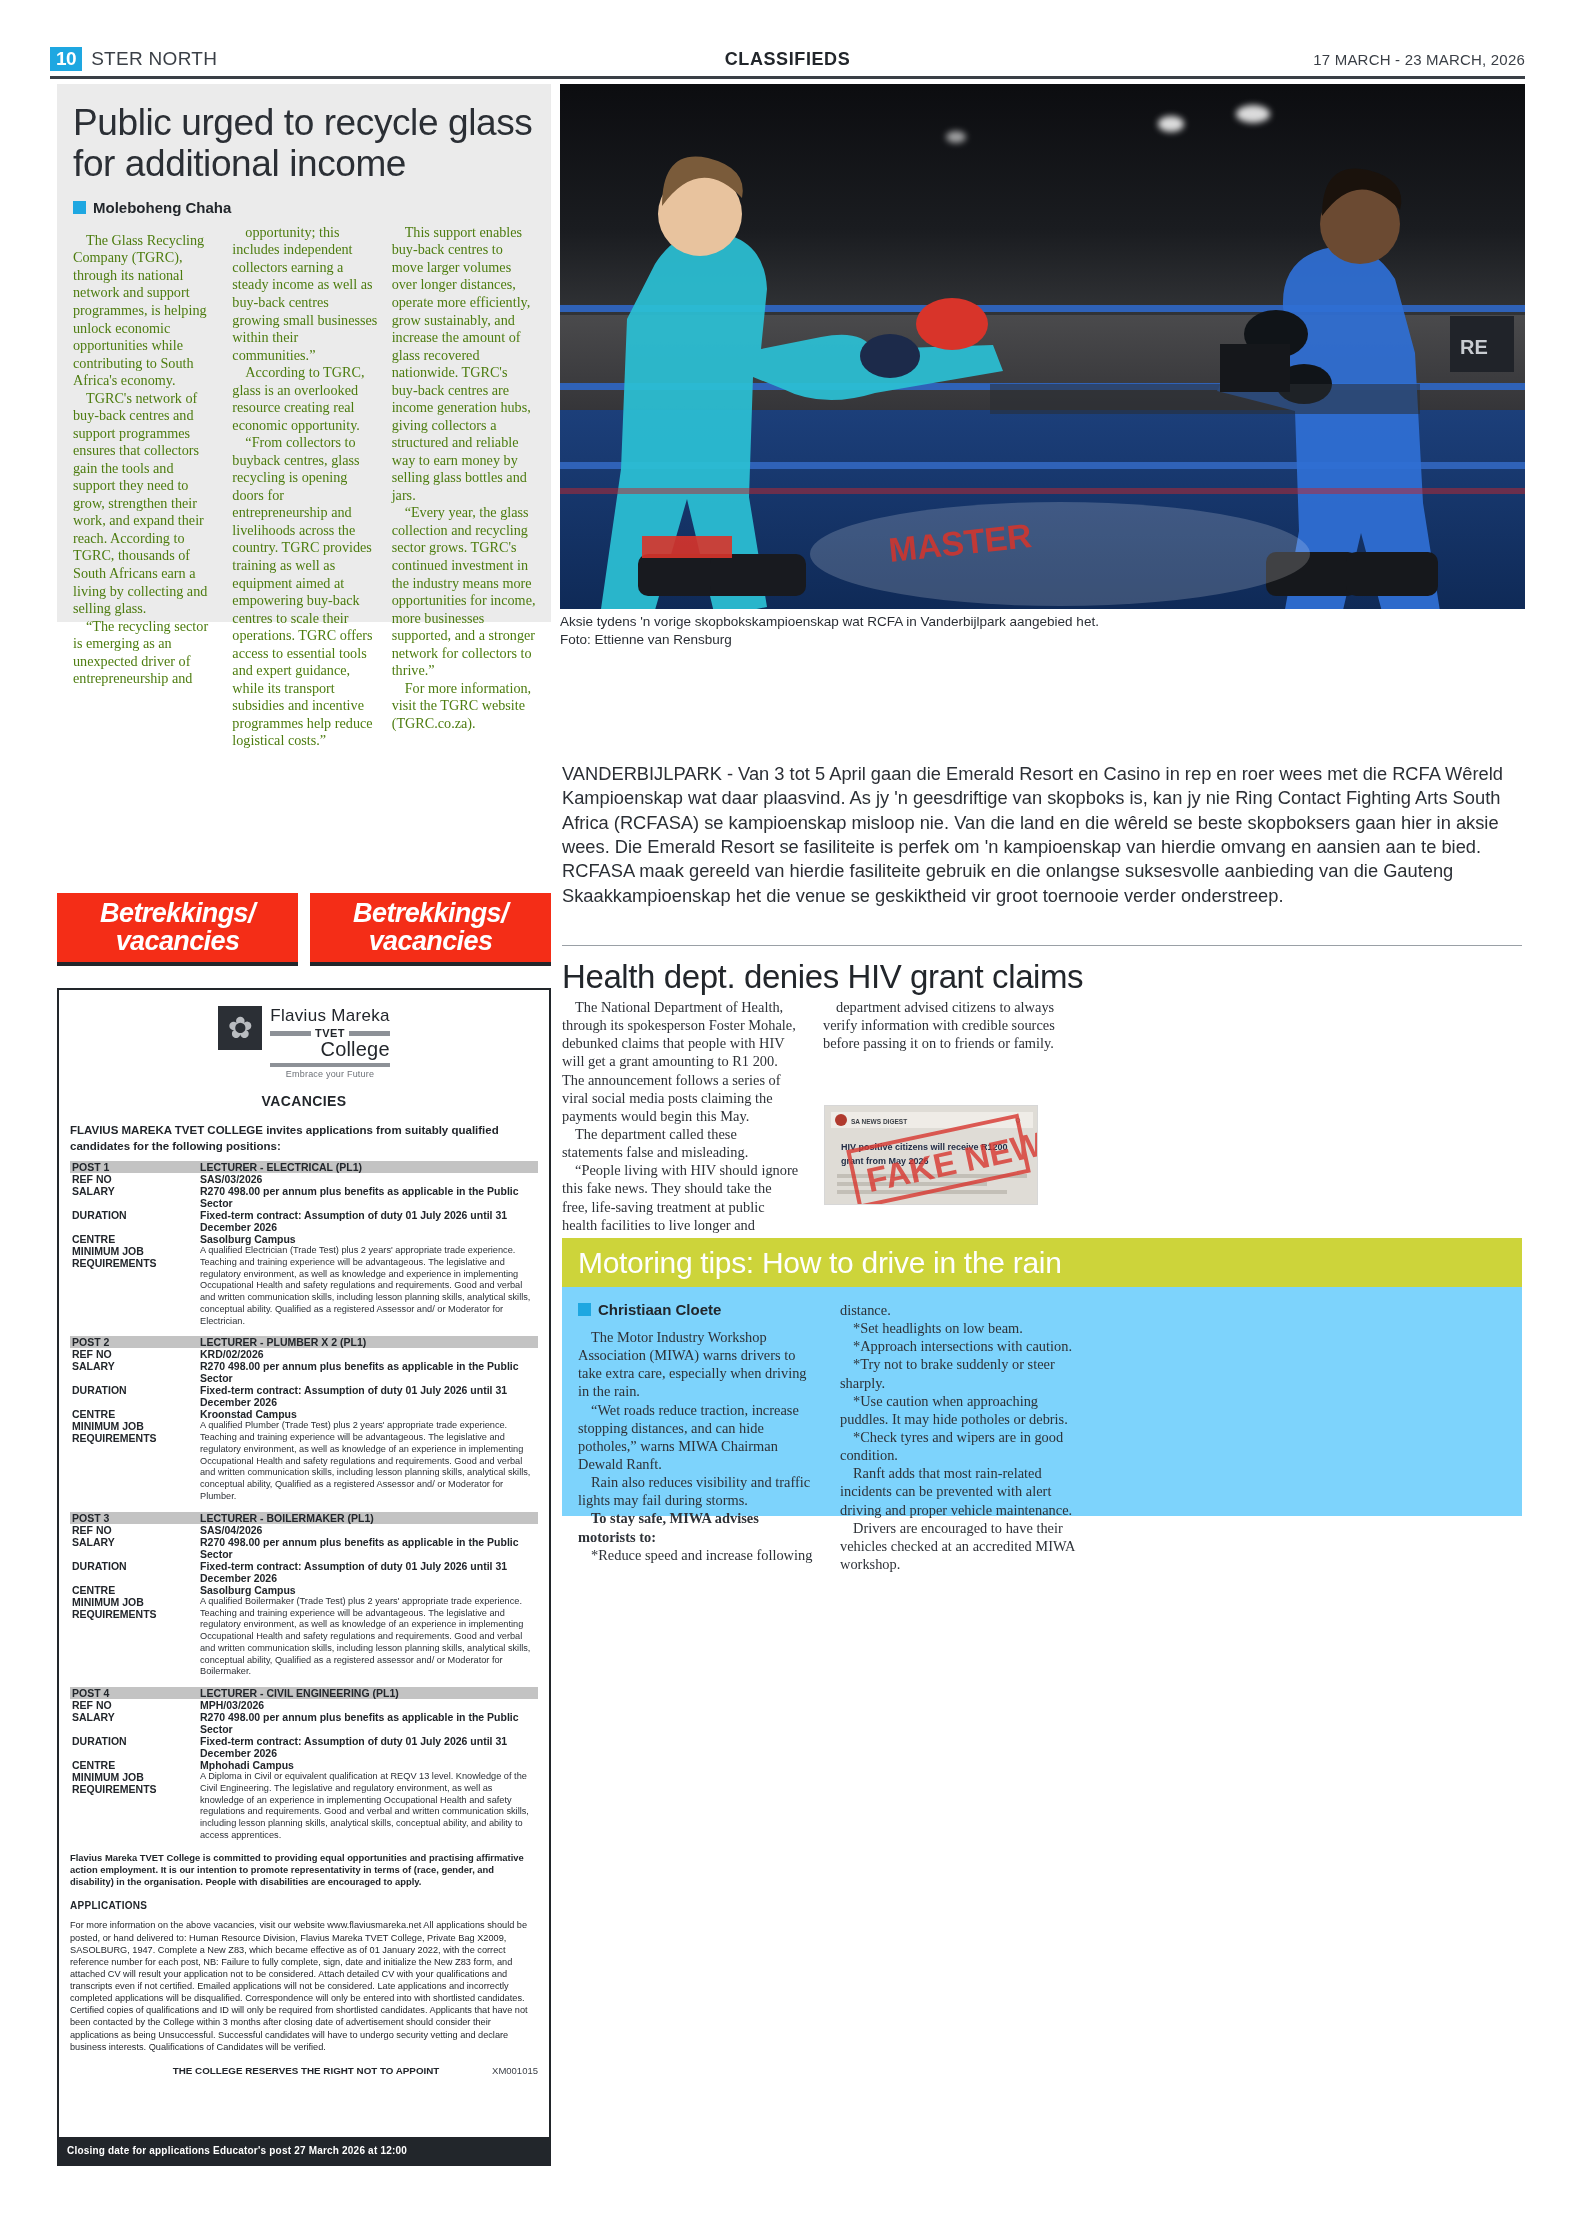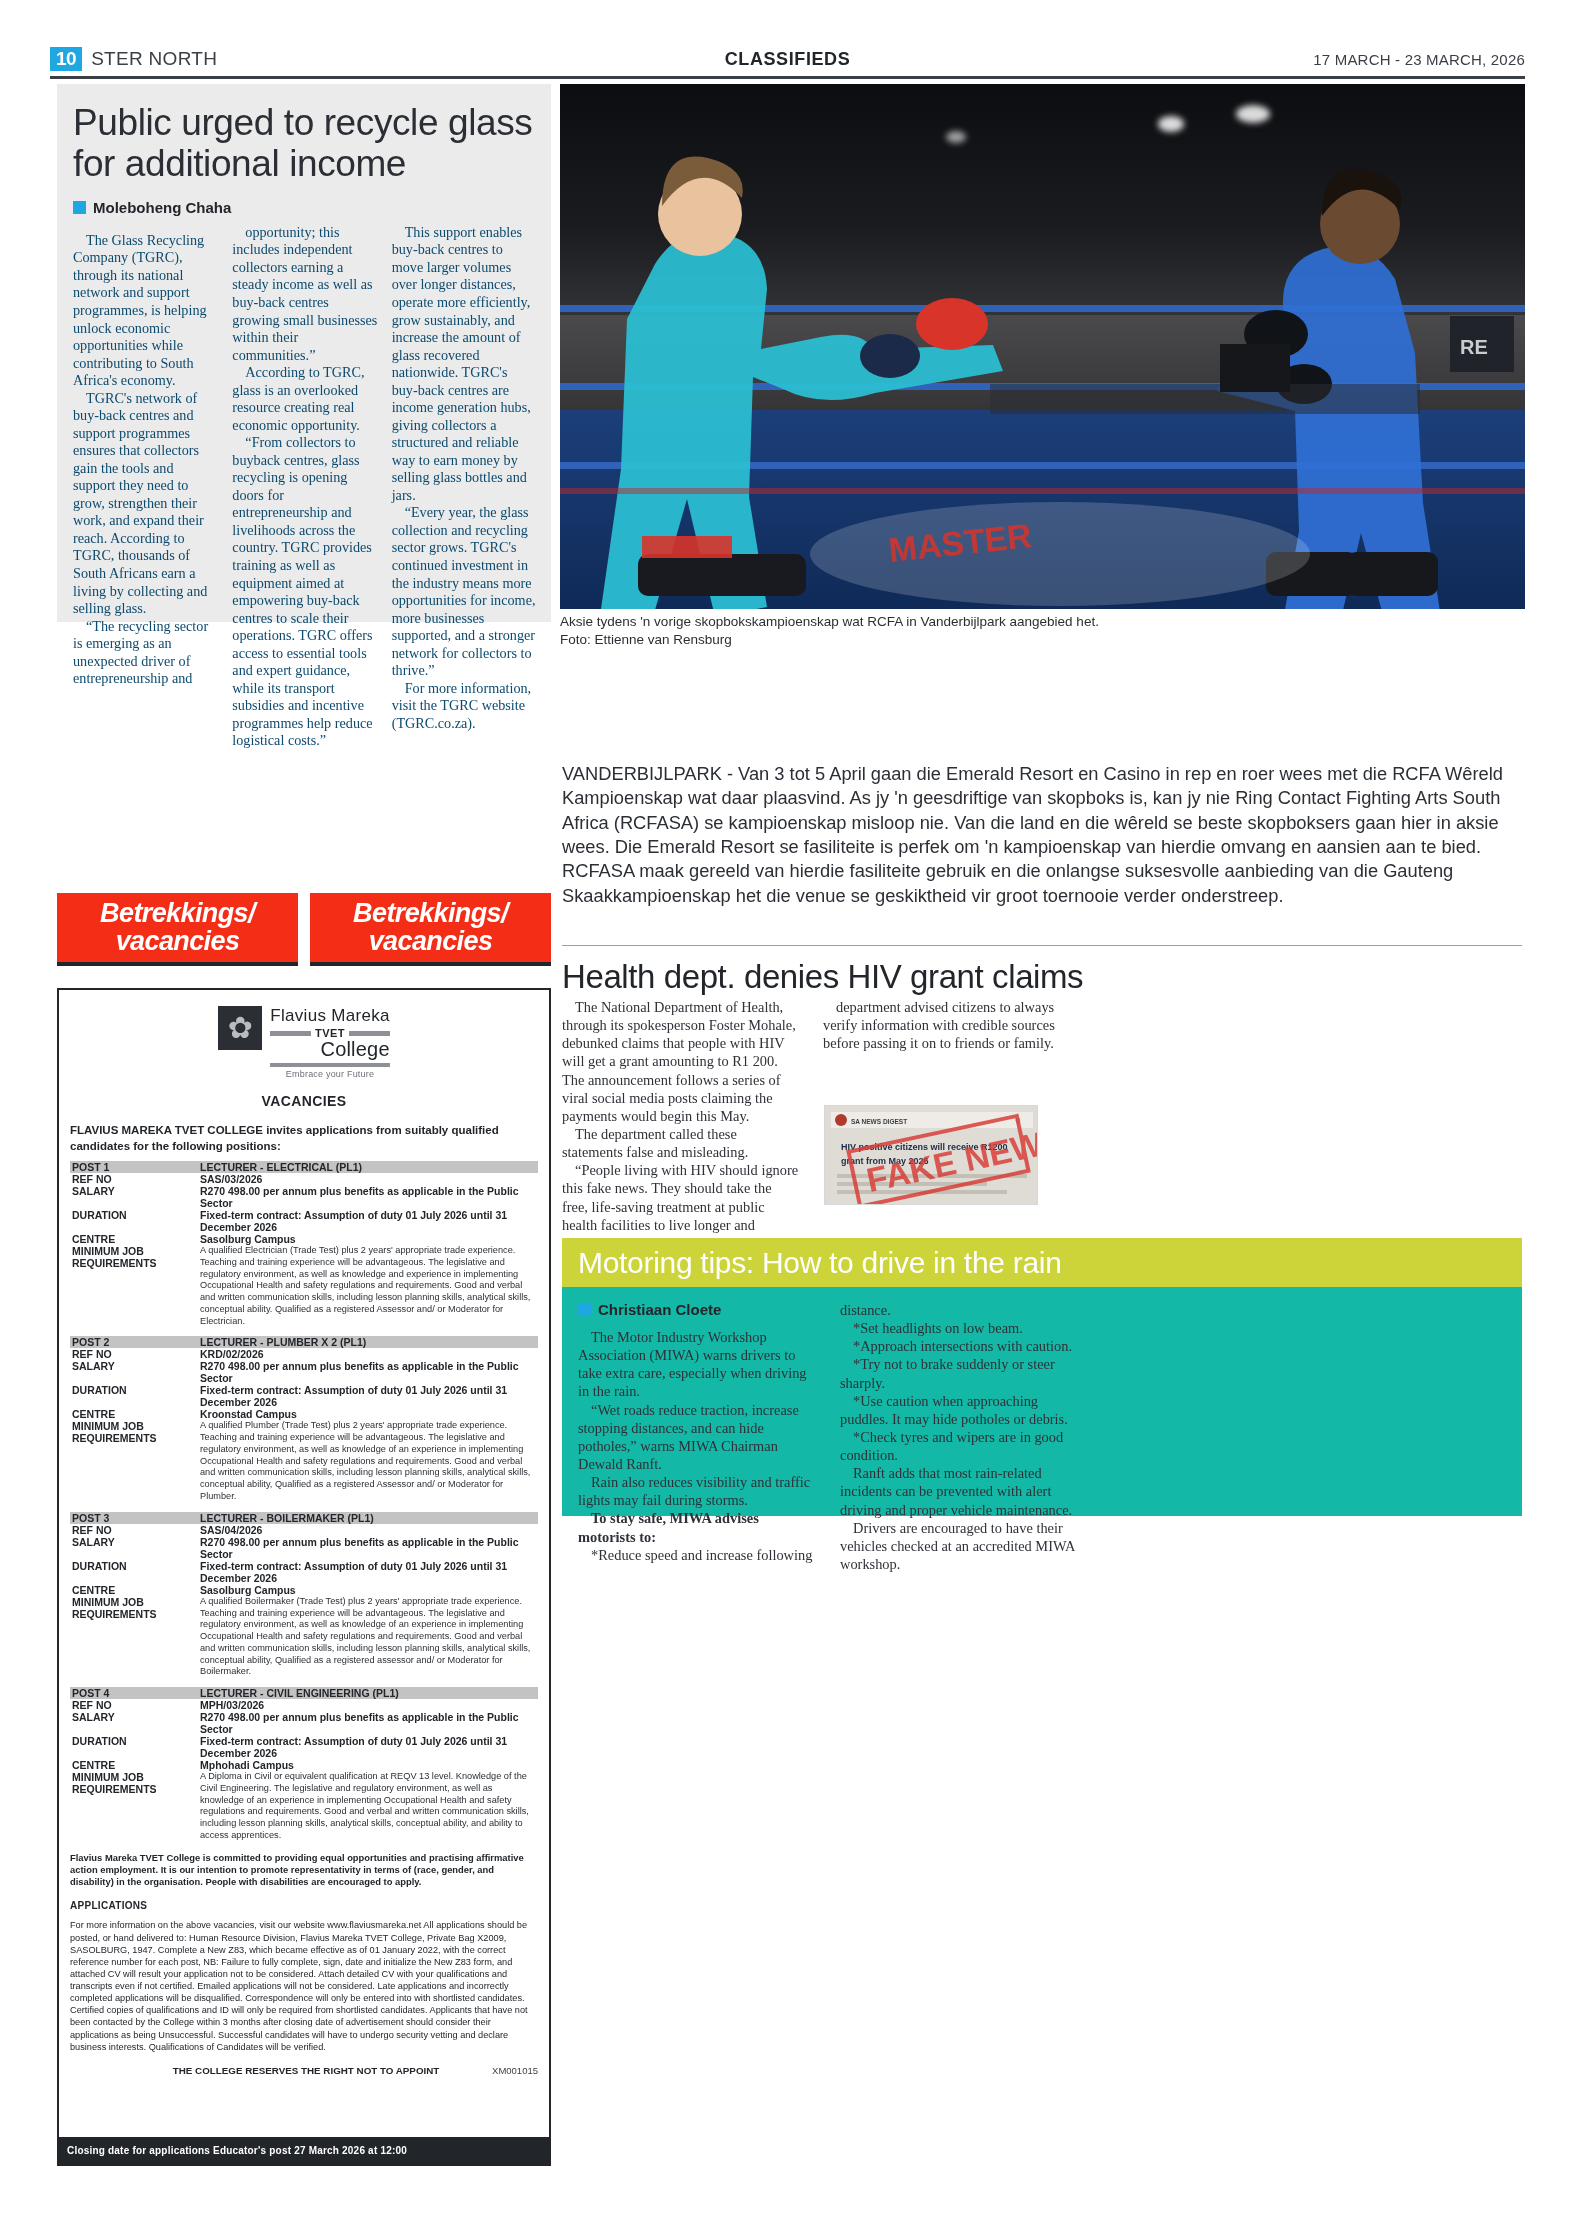--- a/index.html
+++ b/index.html
@@ -47,21 +47,21 @@
     font-size: 37px; line-height: 1.12; font-weight: 400; color: #2b2f35;
     letter-spacing: -0.4px; margin-bottom: 14px;
   }
   .byline { display: flex; align-items: center; gap: 7px; margin-bottom: 8px; }
   .byline-sq { width: 13px; height: 13px; background: #1ea7e1; display: block; }
   .byline-name { font-size: 15px; font-weight: bold; color: #22262b; }
   .lead-cols { display: flex; gap: 14px; }
   .lead-col { width: 150px; }
   .lead-col p, .lead-col-2 p, .lead-col-3 p {
     font-family: "Liberation Serif", serif;
-    font-size: 14.2px; line-height: 1.235; color: #0c4a6e;
+    font-size: 14.2px; line-height: 1.235; color: #4d7c0f;
     text-indent: 13px; text-align: left;
   }
   .lead-col-top { padding-top: 8px; }
 
   
   .photo-main {
     position: absolute; left: 560px; top: 84px; width: 965px; height: 525px;
     overflow: hidden;
   }
   .photo-caption {
@@ -101,21 +101,21 @@
   }
   .health-col-right { width: 232px; }
   .fake-news-img {
     position: absolute; left: 824px; top: 1105px; width: 214px; height: 100px;
     overflow: hidden; border: 1px solid #d7d7d7;
   }
 
   
   .motoring {
     position: absolute; left: 562px; top: 1238px; width: 960px; height: 278px;
-    background: #14b8a6;
+    background: #7dd3fc;
   }
   .motoring-bar {
     width: 960px; height: 49px; background: #cdd43a;
     display: flex; align-items: center; padding-left: 16px;
   }
   .motoring-bar span {
     font-size: 30px; color: #ffffff; font-weight: 400; letter-spacing: -0.3px;
   }
   .motoring-body { padding: 14px 16px 0 16px; display: flex; gap: 22px; }
   .mot-col { width: 240px; }

